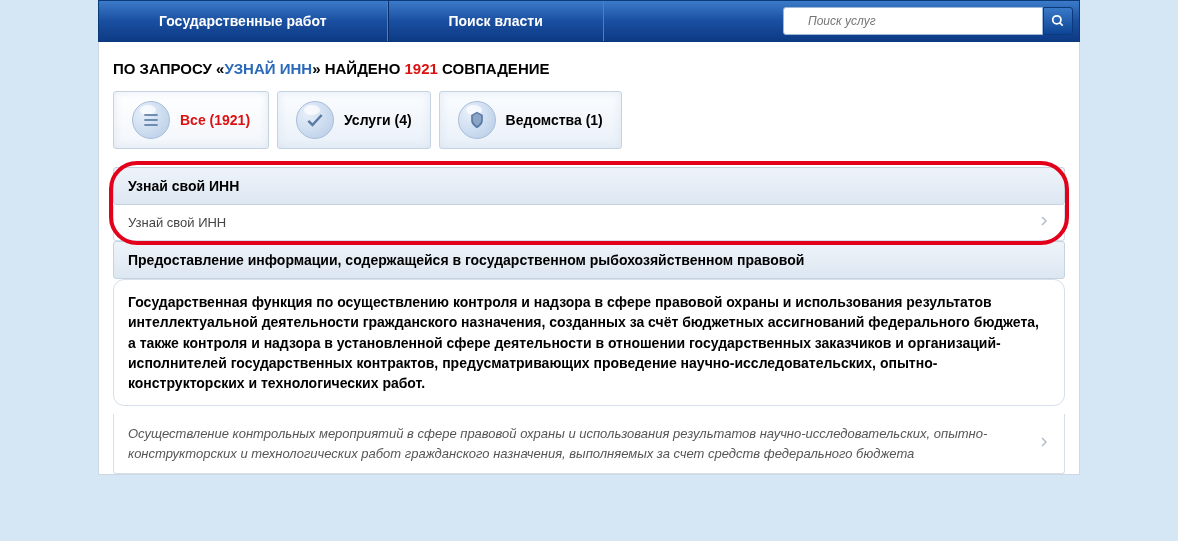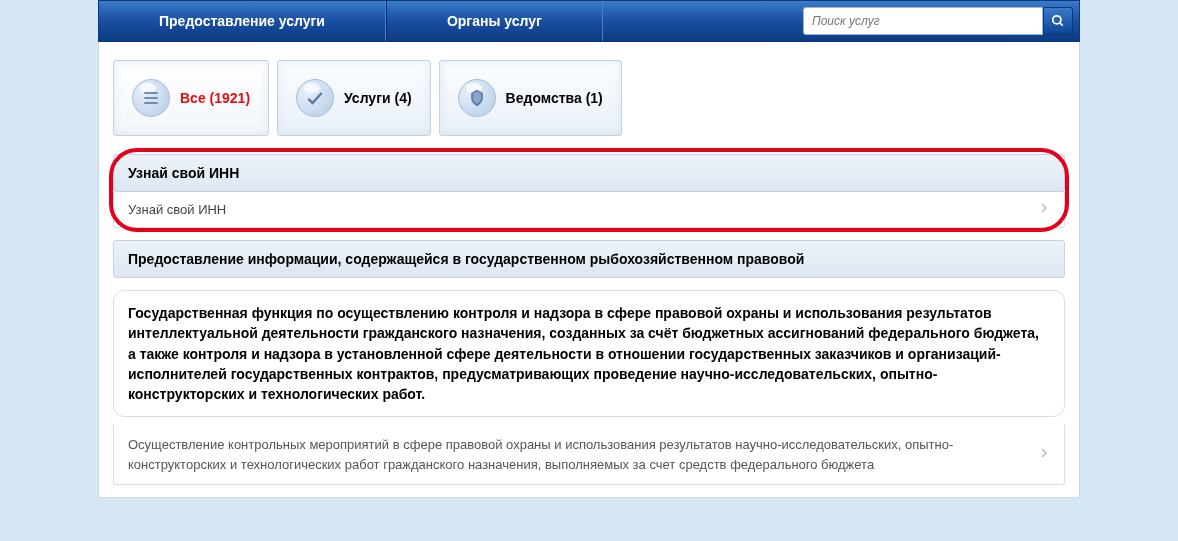--- a/index.html
+++ b/index.html
@@ -4,72 +4,75 @@
   <style>
     * { margin: 0; padding: 0; box-sizing: border-box; }
     body { font-family: Arial, sans-serif; background: #d5e6f5; font-size: 13px; color: #333; }
     .page { width: 1178px; margin: 0 auto; }
     
     .topnav { display: flex; background: linear-gradient(to bottom, #3b7bc9 0%, #1a4fa0 50%, #0d3a85 100%); height: 42px; border: 1px solid #0a3a7a; margin: 0 98px; }
     .navitem { flex: 0 0 auto; padding: 0 60px; color: #fff; font-weight: bold; font-size: 14px; line-height: 40px; border-right: 1px solid #4a7fc5; border-left: 1px solid #0a2f6a; cursor: pointer; }
     .navitem:first-child { border-left: none; }
     .navspacer { flex: 1; }
     .searchwrap { display: flex; align-items: center; padding: 4px 6px; }
-    .searchbox { width: 240px; height: 28px; border: 1px solid #9cb8d9; border-radius: 3px 0 0 3px; background: #fff; padding: 0 8px; font-size: 12px; font-style: italic; color: #888; outline: none; }
+    .searchbox { width: 260px; height: 28px; border: 1px solid #9cb8d9; border-radius: 3px 0 0 3px; background: #fff; padding: 0 24px; font-size: 12px; font-style: italic; color: #888; outline: none; }
     .searchbtn { width: 30px; height: 28px; background: linear-gradient(to bottom,#3a7ac8,#0d4496); border: 1px solid #0a3a7a; border-radius: 0 3px 3px 0; color: #fff; display: flex; align-items: center; justify-content: center; cursor: pointer; }
     .searchbtn svg { width: 14px; height: 14px; }
     
     .content { background: #fff; margin: 0 98px; padding: 18px 14px 0 14px; border: 1px solid #cdd8e4; border-top: none; }
     
     .queryline { font-size: 15px; font-weight: bold; color: #000; margin-bottom: 14px; }
     .queryline .q { color: #2a6ab8; }
     .queryline .n { color: #d11; }
     
     .tabs { display: flex; gap: 8px; margin-bottom: 18px; }
-    .tab { display: flex; align-items: center; gap: 10px; background: linear-gradient(to bottom,#fbfdff,#e9f0f8); border: 1px solid #c5d2e0; border-radius: 3px; padding: 8px 18px; height: 76px; cursor: pointer; box-shadow: inset 0 0 8px rgba(200,215,235,0.5); }
+    .tab { display: flex; align-items: center; gap: 10px; background: linear-gradient(to bottom,#fbfdff,#e9f0f8); border: 1px solid #c5d2e0; border-radius: 3px; padding: 8px 18px; height: 58px; cursor: pointer; box-shadow: inset 0 0 8px rgba(200,215,235,0.5); }
     .tab.active { background: linear-gradient(to bottom,#ffffff,#f2f6fb); }
     .tabicon { width: 38px; height: 38px; border-radius: 50%; background: radial-gradient(circle at 30% 30%, #e8f0fb, #b5cbe6); border: 1px solid #a8bdd8; display: flex; align-items: center; justify-content: center; position: relative; }
     .tabicon::before { content: ''; position: absolute; top: 3px; left: 7px; width: 16px; height: 10px; background: rgba(255,255,255,0.7); border-radius: 50%; }
     .tabicon svg { width: 20px; height: 20px; position: relative; z-index: 1; }
     .tablabel { font-weight: bold; font-size: 14px; color: #000; }
     .tab.active .tablabel { color: #d11; }
     
-    .resultblock { margin-bottom: 12px; }
+    .resultblock { }
     .resulthead { background: linear-gradient(to bottom,#eef3f9,#dde7f2); border: 1px solid #c5d2e0; border-radius: 3px; padding: 10px 14px; font-weight: bold; font-size: 14px; color: #000; }
     .resultitem { display: flex; align-items: center; justify-content: space-between; background: #fff; border: 1px solid #d7e0ea; border-top: none; border-radius: 0 0 3px 3px; padding: 10px 14px; cursor: pointer; font-size: 13px; color: #444; }
     .chev { color: #b0bdcc; }
     .chev svg { width: 12px; height: 12px; }
     
     .highlighted { position: relative; }
     .hl-ring { position: absolute; inset: -6px -4px -4px -4px; border: 4px solid #e3001b; border-radius: 28px; pointer-events: none; z-index: 5; }
     
     .plaindesc { border: 1px solid #d7e0ea; border-radius: 11px; padding: 12px 14px; font-weight: bold; font-size: 14px; line-height: 1.45; color: #000; margin-bottom: 8px; }
-    .subitem { display: flex; align-items: center; justify-content: space-between; border: 1px solid #d7e0ea; border-top: none; border-radius: 0 0 3px 3px; padding: 10px 14px; font-size: 13px; color: #555; line-height: 1.5; cursor: pointer; }
+    .subitem { display: flex; align-items: center; justify-content: space-between; border: 1px solid #d7e0ea; border-top: none; border-radius: 0 0 3px 3px; padding: 10px 14px; font-size: 13px; color: #555; line-height: 1.5; cursor: pointer; font-style: italic; }
     .subitem span:first-child { flex: 1; padding-right: 14px; }
   </style>
 </head>
 <body>
 
 <div class="page">
   <div class="topnav">
-    <div class="navitem">Предоставление услуги</div>
-    <div class="navitem">Органы услуг</div>
+    <div class="navitem">Государственные работ</div>
+    <div class="navitem">Поиск власти</div>
     <div class="navspacer"></div>
     <div class="searchwrap">
       <input class="searchbox" placeholder="Поиск услуг" style="">
       <div class="searchbtn">
         <svg viewBox="0 0 24 24" fill="none" stroke="#fff" stroke-width="3">
             <circle cx="10" cy="10" r="7"></circle>
             <line x1="20" y1="20" x2="15" y2="15"></line>
           </svg>
       </div>
     </div>
   </div>
 
   <div class="content">
+    <div class="queryline">
+      <span>ПО ЗАПРОСУ «</span><span class="q">УЗНАЙ ИНН</span><span>» НАЙДЕНО </span><span class="n">1921</span><span> СОВПАДЕНИЕ</span>
+    </div>
 
     <div class="tabs">
       <div class="tab active">
         <div class="tabicon">
           <svg viewBox="0 0 24 24" fill="#5a7ba5">
               <rect x="4" y="5" width="16" height="2"></rect>
               <rect x="4" y="11" width="16" height="2"></rect>
               <rect x="4" y="17" width="16" height="2"></rect>
             </svg>
         </div>

